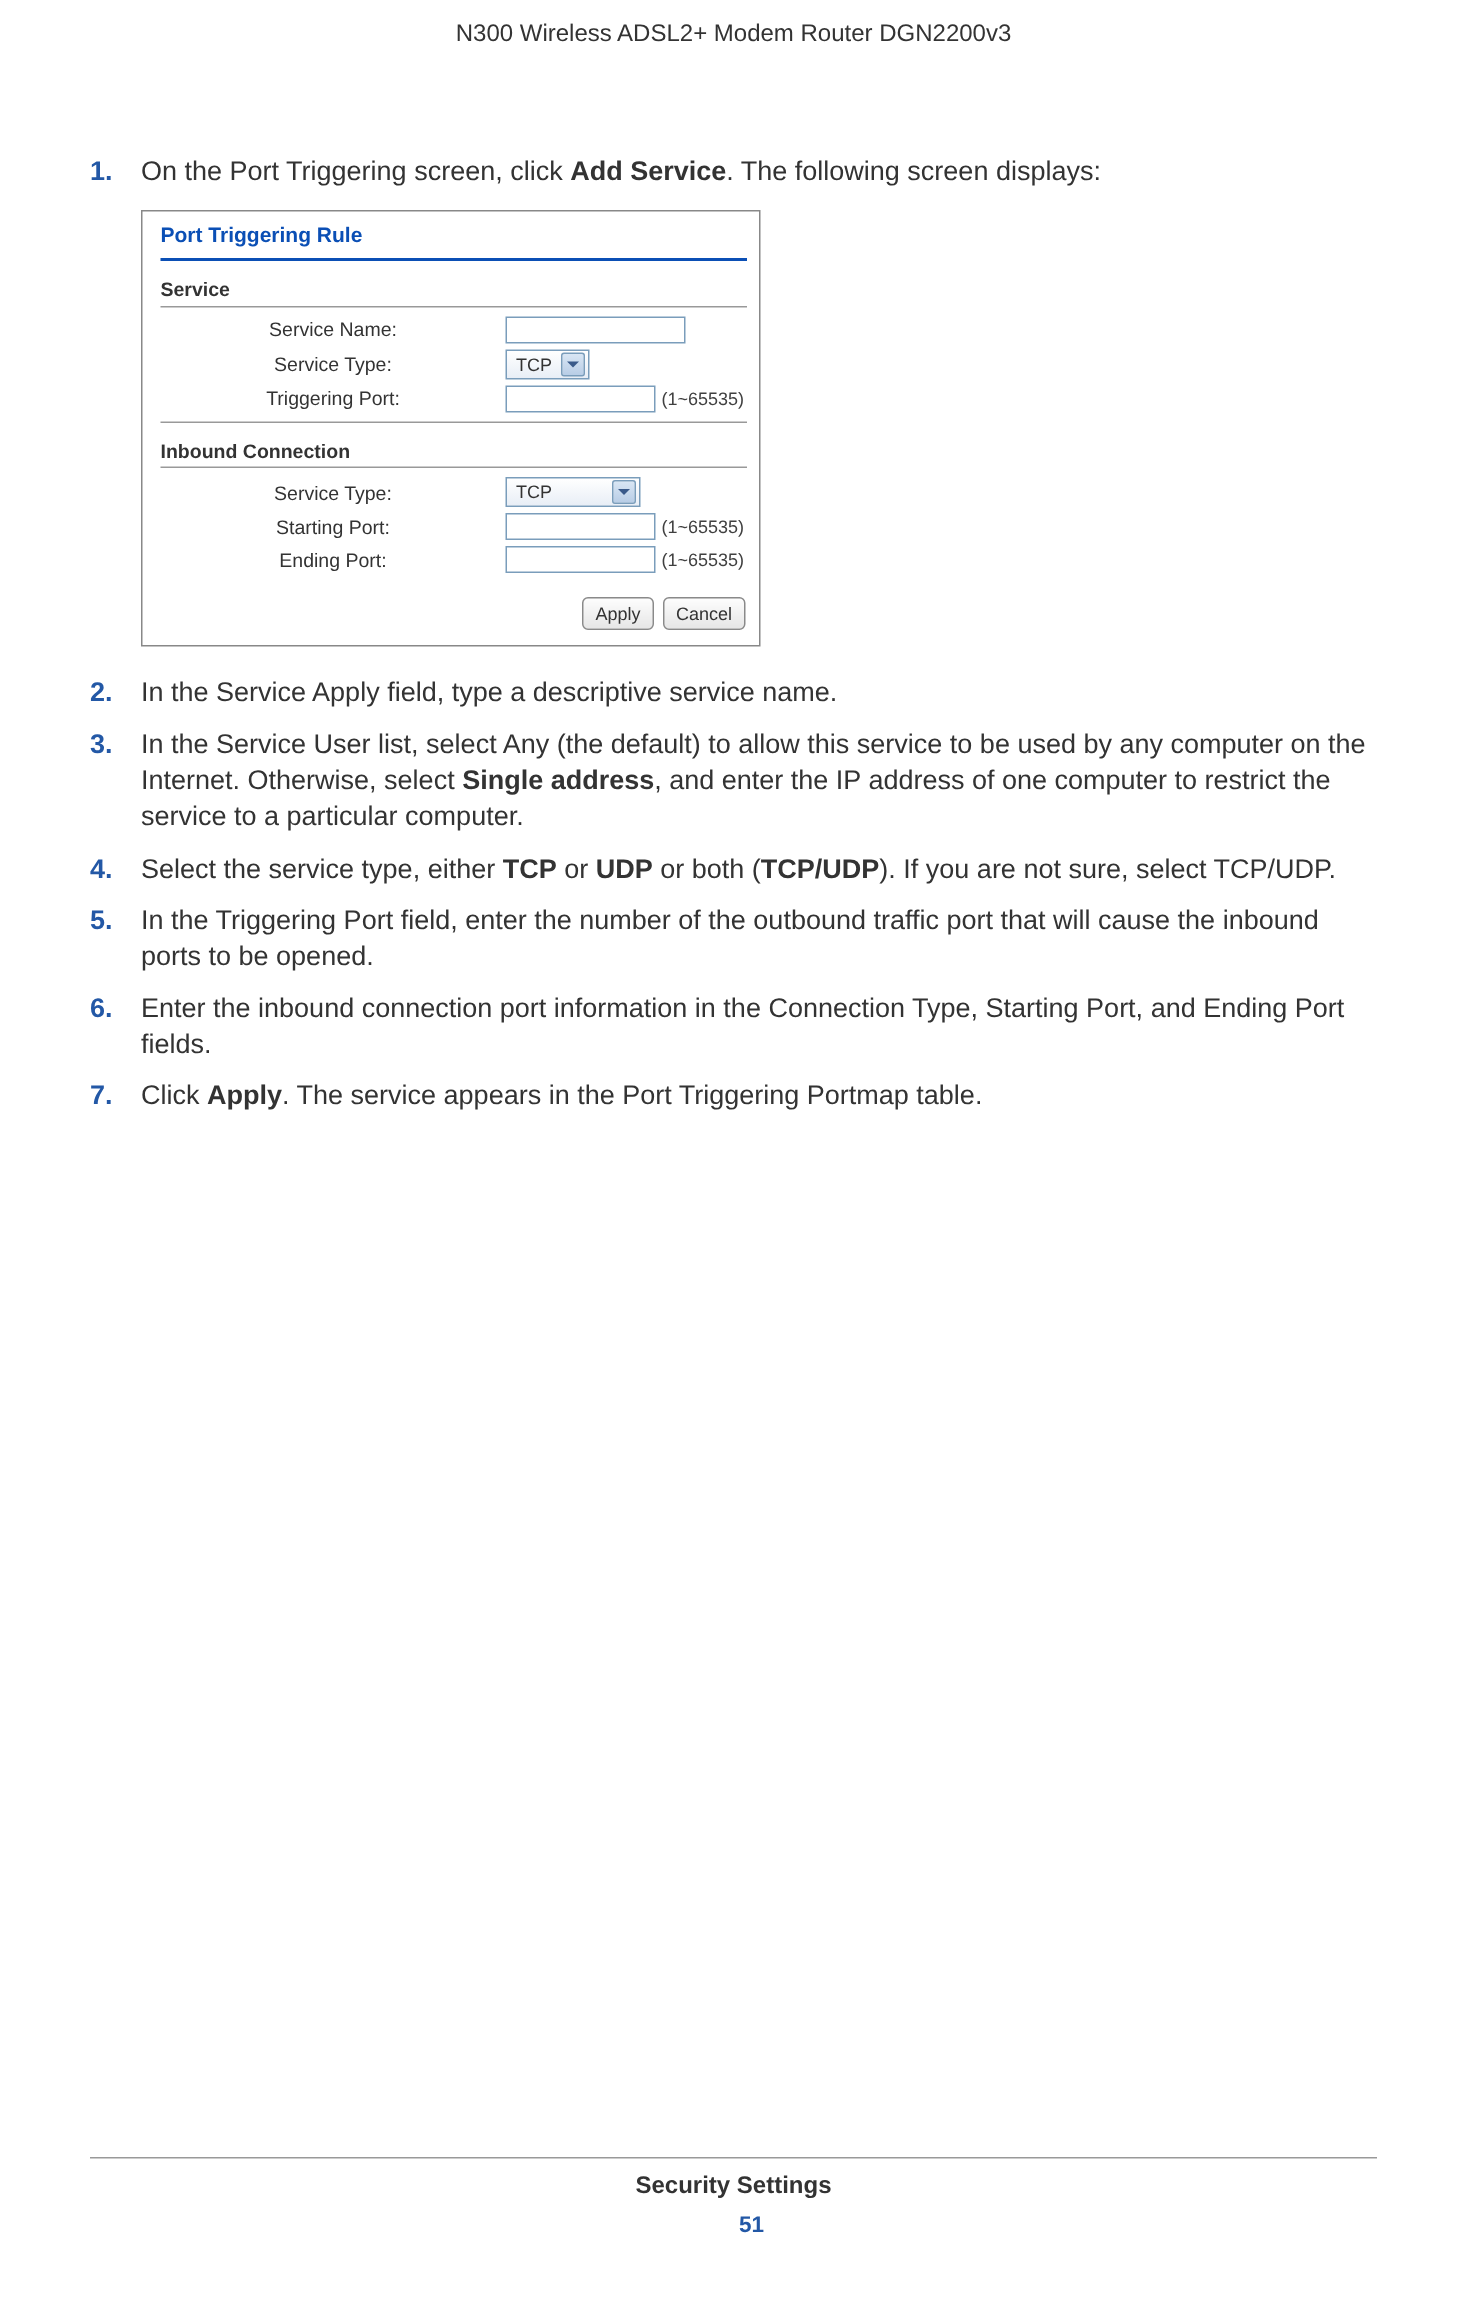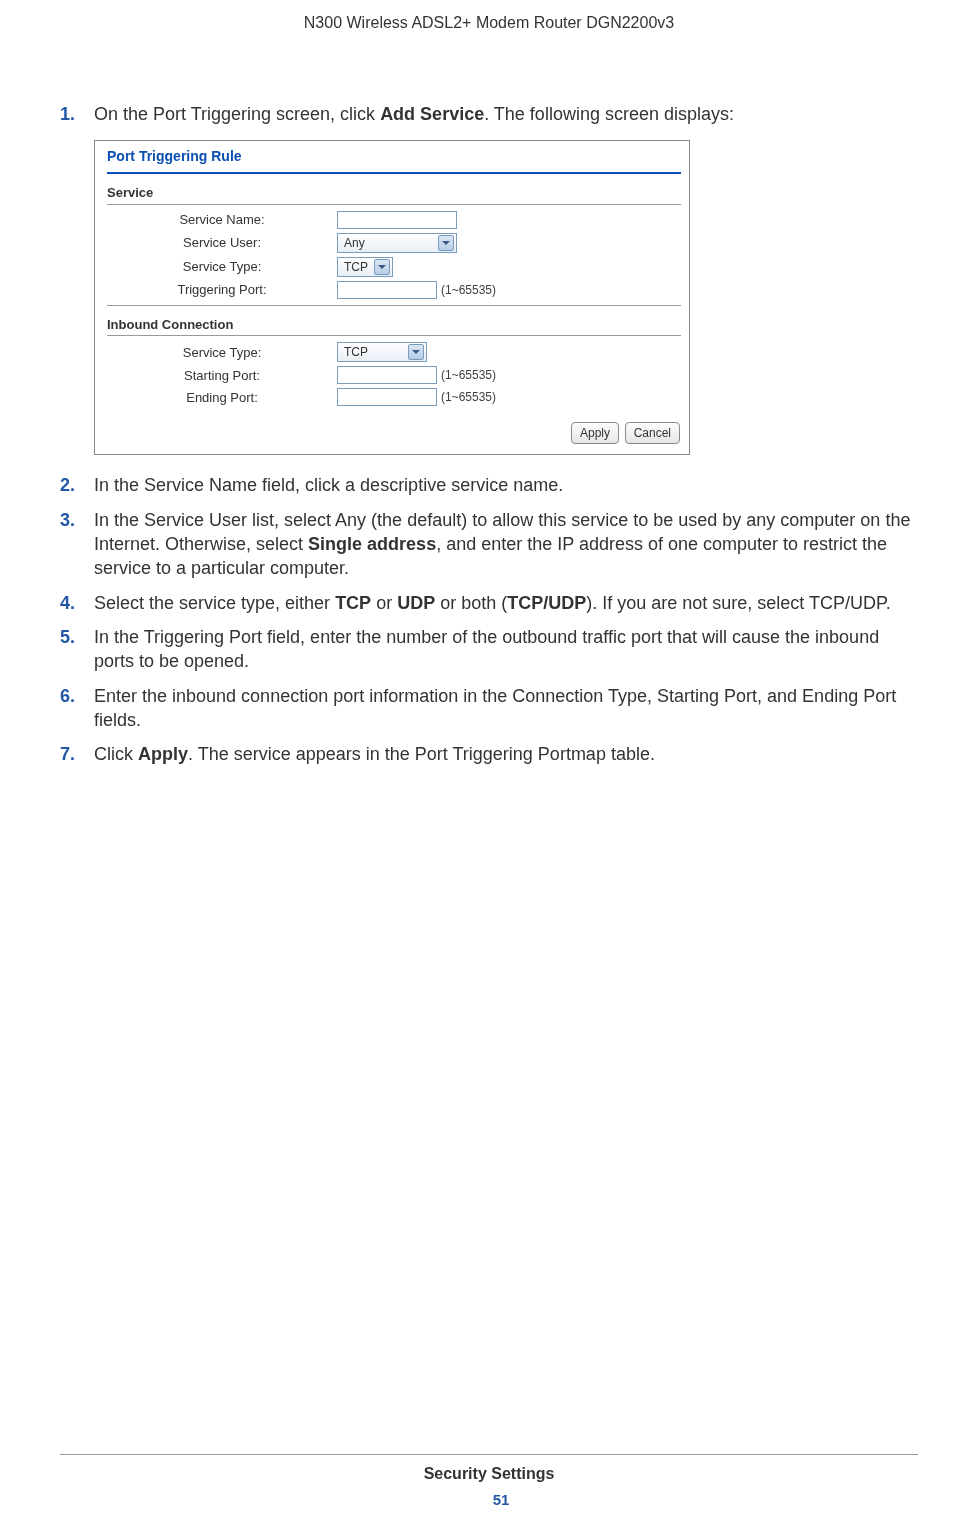--- a/index.html
+++ b/index.html
@@ -42,21 +42,21 @@
       top: 0;
       color: #2358a6;
       font-weight: bold;
       font-size: 18px;
     }
     .bold {
       font-weight: bold;
     }
     .screenshot-box {
       border: 1px solid #888;
-      width: 596px;
+      width: 413px;
       margin: 14px 0 18px 0;
       padding: 4px 8px 10px 12px;
       background: #fff;
       box-sizing: border-box;
       font-size: 13px;
       color: #333;
     }
     .shot-title {
       color: #0b4fb5;
       font-weight: bold;
@@ -140,21 +140,21 @@
       border: 1px solid #8a8a8a;
       border-radius: 4px;
       background: linear-gradient(#fdfdfd, #e6e6e6);
       padding: 2px 8px;
       font-size: 12px;
       margin: 0 1px;
       color: #333;
     }
     .page-footer {
       position: absolute;
-      bottom: 28px;
+      bottom: 44px;
       left: 0;
       right: 0;
       text-align: center;
     }
     .footer-line {
       border-top: 1px solid #999;
       margin: 0 60px 10px 60px;
     }
     .footer-title {
       font-weight: bold;
@@ -181,27 +181,20 @@
       <span>On the Port Triggering screen, click </span><span class="bold">Add Service</span><span>. The following screen displays:</span>
 
       <div class="screenshot-box">
         <div class="shot-title">Port Triggering Rule</div>
 
         <div class="shot-section-head">Service</div>
 
         <div class="shot-row">
           <span class="shot-label">Service Name:</span>
           <span class="shot-input wide"></span>
-        </div>
-        <div class="shot-row">
-          <span class="shot-label">Service User:</span>
-          <span class="shot-select" style="width:120px;">
-            <span>Any</span>
-            <span class="arrow"></span>
-          </span>
         </div>
         <div class="shot-row">
           <span class="shot-label">Service Type:</span>
           <span class="shot-select" style="width:56px;">
             <span>TCP</span>
             <span class="arrow"></span>
           </span>
         </div>
         <div class="shot-row">
           <span class="shot-label">Triggering Port:</span>
@@ -232,21 +225,21 @@
 
         <div class="shot-buttons">
           <span class="shot-btn">Apply</span>
           <span class="shot-btn">Cancel</span>
         </div>
       </div>
     </li>
 
     <li>
       <span class="num">2.</span>
-      <span>In the Service Name field, click a descriptive service name.</span>
+      <span>In the Service Apply field, type a descriptive service name.</span>
     </li>
 
     <li>
       <span class="num">3.</span>
       <span>In the Service User list, select Any (the default) to allow this service to be used by any computer on the Internet. Otherwise, select </span><span class="bold">Single address</span><span>, and enter the IP address of one computer to restrict the service to a particular computer.</span>
     </li>
 
     <li>
       <span class="num">4.</span>
       <span>Select the service type, either </span><span class="bold">TCP</span><span> or </span><span class="bold">UDP</span><span> or both (</span><span class="bold">TCP/UDP</span><span>). If you are not sure, select TCP/UDP.</span>

